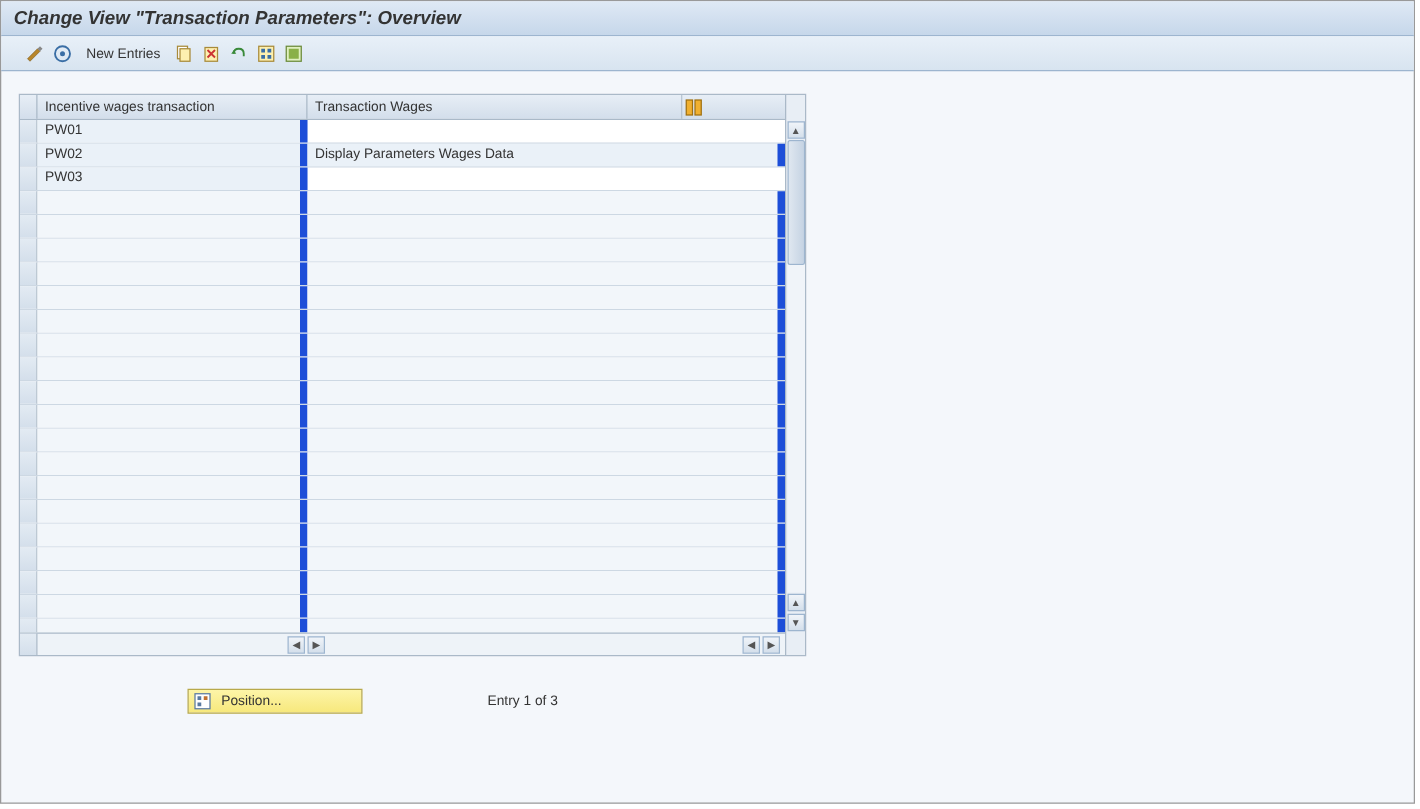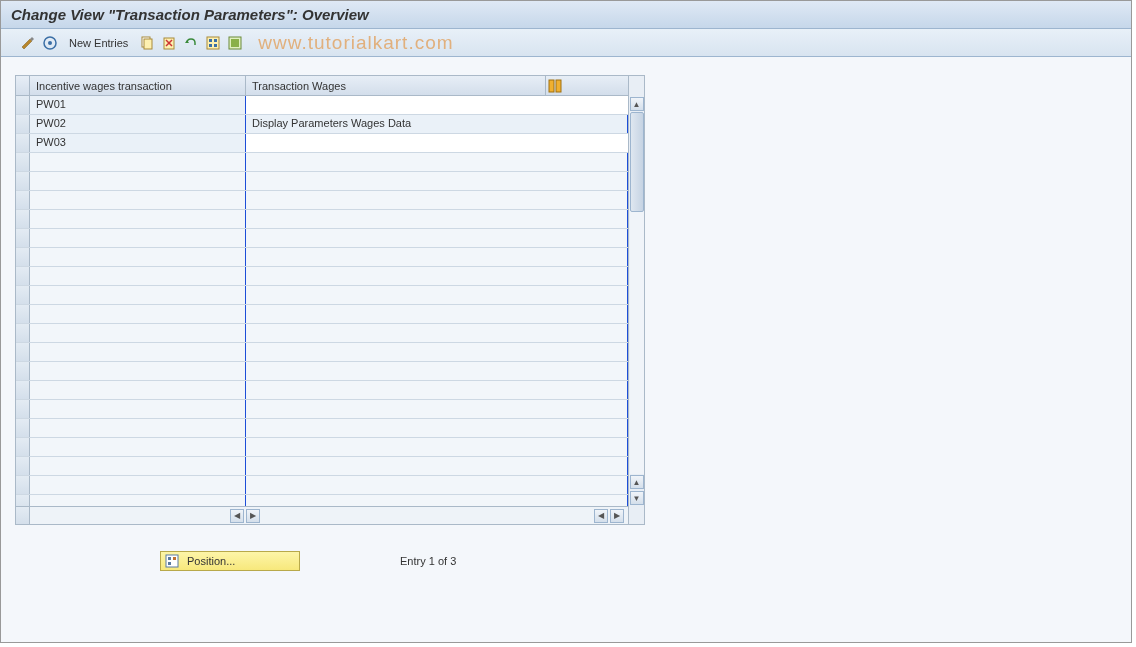--- a/index.html
+++ b/index.html
@@ -117,21 +117,21 @@
   .row-selector {
     width: 14px;
     border-right: 1px solid #aab9c8;
     background: linear-gradient(#e3ebf3, #d4dfeb);
     cursor: pointer;
   }
   .cell {
     padding: 2px 6px;
     font-size: 11px;
     color: #333;
-    border-right: 1px solid #1d4ed8;
+    border-right: 6px solid #1d4ed8;
     background: #eaf1f8;
     white-space: nowrap;
     overflow: hidden;
   }
   .cell.empty {
     background: #f2f6fa;
   }
   .vscroll {
     width: 16px;
     background: #e8eef5;
@@ -188,21 +188,21 @@
     display: flex;
     align-items: center;
     justify-content: center;
     font-size: 8px;
     color: #555;
     cursor: pointer;
   }
   .footer-row {
     position: absolute;
     top: 550px;
-    left: 14px;
+    left: 4px;
     width: 566px;
     display: flex;
     align-items: center;
     text-align: center;
   }
   .position-btn {
     margin-left: 145px;
     width: 140px;
     height: 20px;
     background: linear-gradient(#fdf5a8, #f7e87c);
@@ -272,21 +272,20 @@
           <rect x="4" y="9" width="3" height="3" fill="#3a6ea5"></rect>
           <rect x="9" y="9" width="3" height="3" fill="#3a6ea5"></rect>
         </svg>
     </span>
     <span class="tb-icon">
       <svg width="16" height="16">
           <rect x="2" y="2" width="12" height="12" fill="#e0f0c0" stroke="#6a8a3a"></rect>
           <rect x="4" y="4" width="8" height="8" fill="#8ab048"></rect>
         </svg>
     </span>
-    <span class="watermark">www.tutorialkart.com</span>
   </div>
 
   <div class="content-area">
     <div class="table-container">
       <div class="table-main">
         <div class="header-row">
           <div class="row-selector-header"></div>
           <div class="col-header col1">Incentive wages transaction</div>
           <div class="col-header col2">Transaction Wages</div>
           <div class="config-col">

